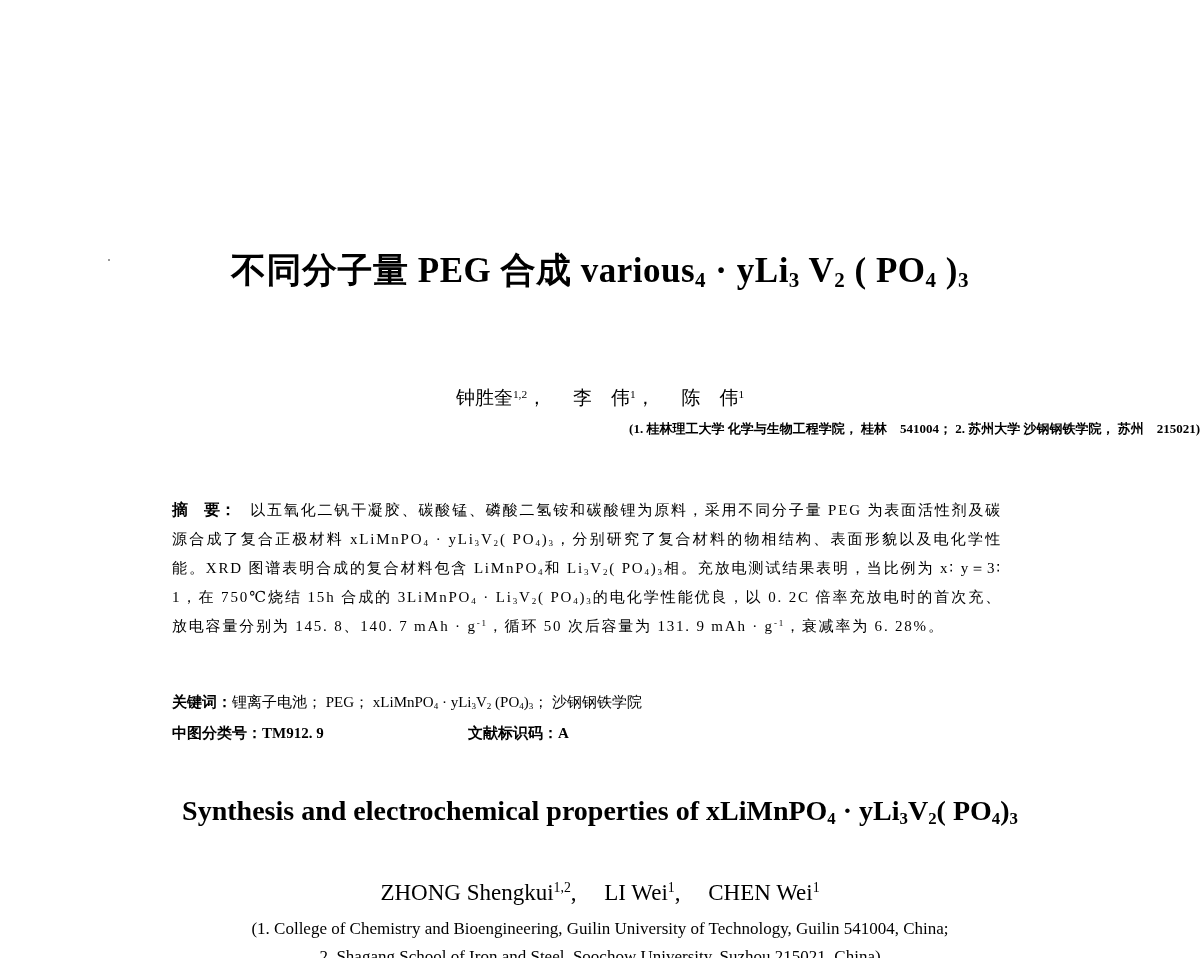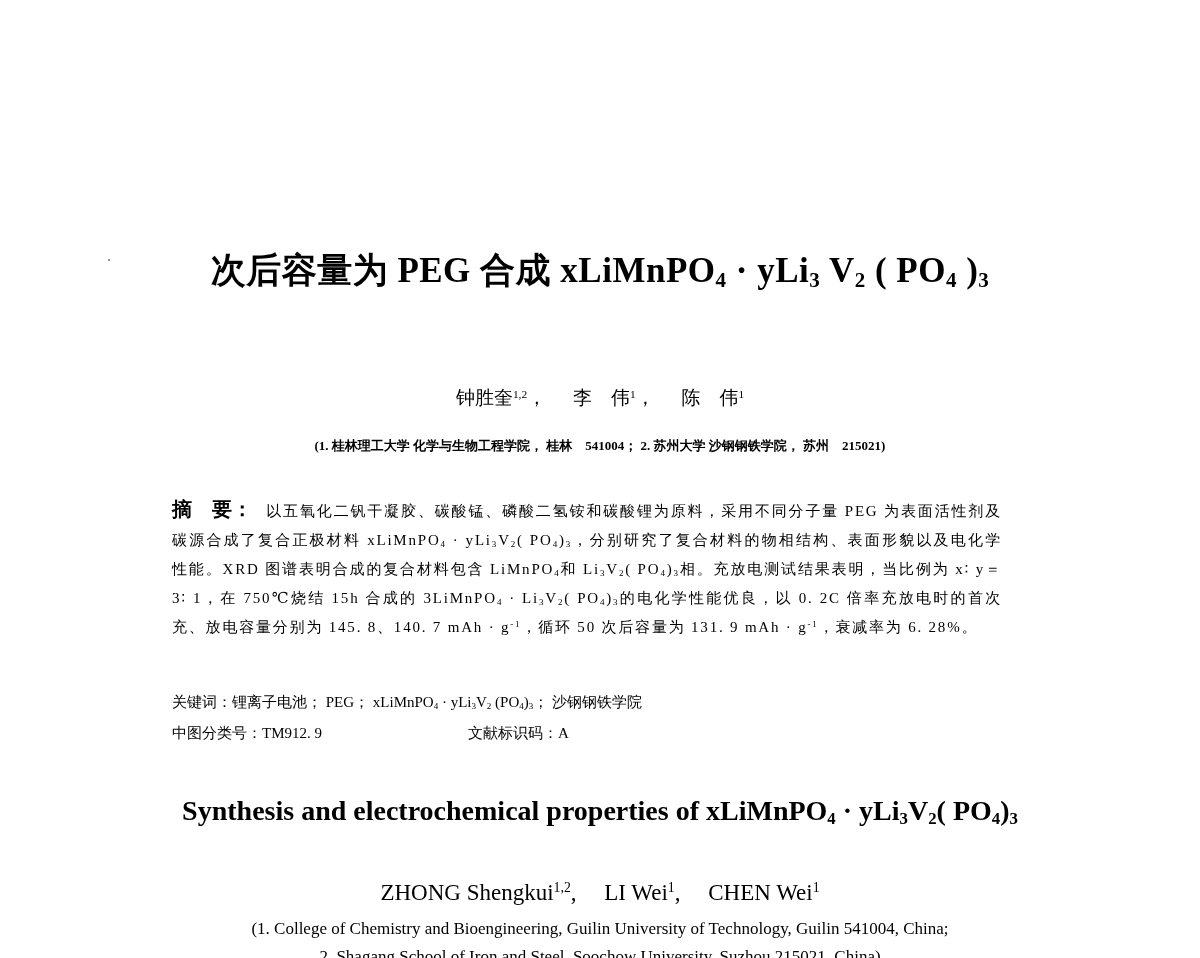--- a/index.html
+++ b/index.html
@@ -19,34 +19,34 @@
       text-align: center; font-weight: bold; font-size: 35px; line-height: 54px;
       letter-spacing: 0.5px;
     }
     .title-cn .line { display: block; white-space: nowrap; }
     .authors-cn {
       position: absolute; left: 0; right: 0; top: 384px;
       text-align: center; font-size: 19px; line-height: 28px;
     }
     .authors-cn .sep { display: inline-block; width: 22px; }
     .affil-cn {
-      position: absolute; left: 0; right: 0; top: 435px;
-      text-align: center; font-size: 13px; line-height: 22px; font-weight: bold;
+      position: absolute; left: 0; right: 0; top: 418px;
+      text-align: right; font-size: 13px; line-height: 22px; font-weight: bold;
     }
     .abstract {
       position: absolute; left: 172px; width: 830px; top: 495px;
       font-size: 15px; line-height: 29px; text-align: justify;
     }
-    .abstract .label { font-weight: bold; font-size: 20px; }
+    .abstract .label { font-weight: bold; font-size: 16px; }
     .abstract .label-gap { display: inline-block; width: 14px; }
     .abstract .body { letter-spacing: 1.8px; }
     .meta-line {
       position: absolute; left: 172px; font-size: 15px; line-height: 26px;
     }
-    .meta-line .label { font-weight: normal; margin-top: 36px; }
+    .meta-line .label { font-weight: bold; margin-top: 36px; }
     .keywords { top: 689px; }
     .classification { top: 720px; }
     .classification .doc-code { position: absolute; left: 296px; top: 0; white-space: nowrap; }
     .title-en {
       position: absolute; left: 0; right: 0; top: 790px;
       text-align: center; font-weight: bold; font-size: 28px; line-height: 41px;
     }
     .title-en .line { display: block; white-space: nowrap; }
     .authors-en {
       position: absolute; left: 0; right: 0; top: 880px;
@@ -61,21 +61,21 @@
     .speck { position: absolute; width: 2px; height: 2px; background: #777; border-radius: 1px; }
   </style>
 </head>
 <body>
 
 <div class="page">
 
   <span class="speck" style="left:108px; top:259px;"></span>
 
   <div class="title-cn serif">
-    <span class="line"><span>次后容量为 PEG 合成 xLiMnPO</span><sub>4</sub><span> · yLi</span><sub>3</sub><span> V</span><sub>2</sub><span> ( PO</span><sub>4</sub><span> )</span><sub>3</sub></span>
+    <span class="line"><span>不同分子量 PEG 合成 various</span><sub>4</sub><span> · yLi</span><sub>3</sub><span> V</span><sub>2</sub><span> ( PO</span><sub>4</sub><span> )</span><sub>3</sub></span>
   </div>
 
   <div class="authors-cn serif">
     <span><span>钟胜奎</span><sup>1,2</sup></span><span>，</span><span class="sep"></span>
     <span><span>李　伟</span><sup>1</sup></span><span>，</span><span class="sep"></span>
     <span><span>陈　伟</span><sup>1</sup></span>
   </div>
 
   <div class="affil-cn serif">(1. 桂林理工大学 化学与生物工程学院， 桂林　541004； 2. 苏州大学 沙钢钢铁学院， 苏州　215021)</div>
 

